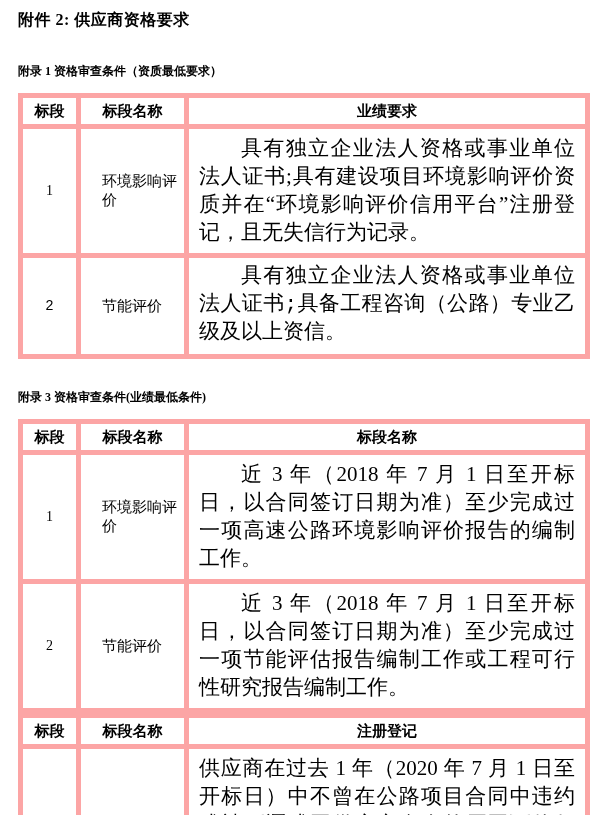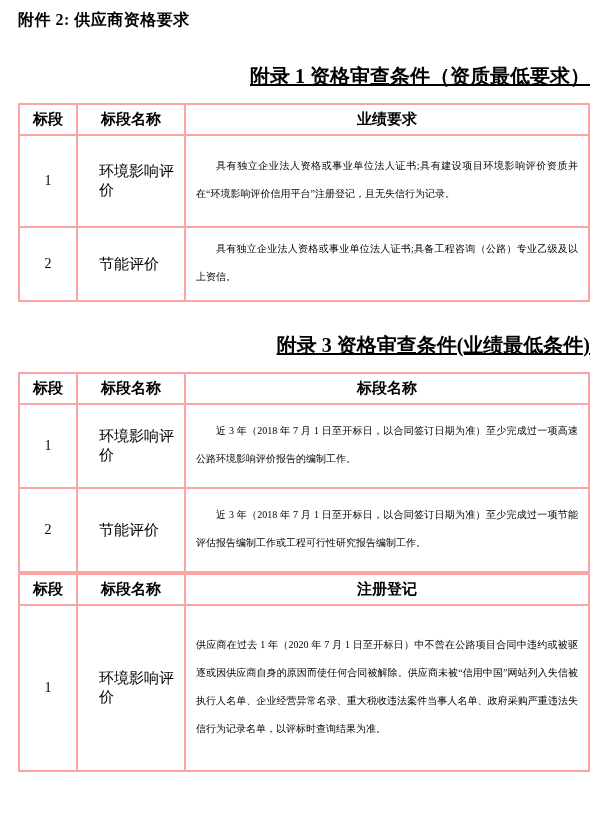--- a/index.html
+++ b/index.html
@@ -19,38 +19,37 @@
     width: 607px;
     padding: 6px 17px 10px 18px;
   }
   .doc-title {
     font-size: 16px;
     font-weight: bold;
     margin: 4px 0 0 0;
     letter-spacing: 0.5px;
   }
   .section-heading {
-    text-align: right;
+    text-align: left;
     font-weight: bold;
-    font-size: 20px;
+    font-size: 12px;
     margin: 0;
-    text-decoration: underline;
   }
   .heading-1 { margin: 32px 0 13px 0; }
   .heading-2 { margin: 30px 0 13px 0; }
   .heading-3 { margin: 10px 0 12px 0; }
   table.req-table {
     width: 100%;
     border-collapse: collapse;
     table-layout: fixed;
     border: 2px solid #000;
   }
   table.req-table th,
   table.req-table td {
-    border: 2px solid #fca5a5;
+    border: 5px solid #fca5a5;
     vertical-align: middle;
     box-sizing: border-box;
   }
   table.req-table th {
     font-weight: bold;
     font-size: 15px;
     height: 31px;
     padding: 2px;
     text-align: center;
   }
@@ -63,28 +62,28 @@
   td.c-name {
     font-size: 15px;
     padding: 2px 4px 2px 21px;
     text-align: left;
   }
   td.c-req {
     padding: 5px 10px 7px 10px;
   }
   td.c-req p {
     margin: 0;
-    font-size: 10px;
+    font-size: 21px;
     line-height: 28px;
     text-align: justify;
     text-justify: inter-ideograph;
   }
   td.c-req p.indent { text-indent: 2em; }
   .row-tall-1 td { height: 92px; }
-  .row-tall-2 td { height: 74px; }
+  .row-tall-2 td { height: 74px; font-family: Liberation Mono, monospace; }
   .row-tall-3 td { height: 84px; }
   .row-tall-4 td { height: 166px; }
 </style>
 </head>
 <body>
 
 <div class="page">
 
   <p class="doc-title">附件 2: 供应商资格要求</p>
 

